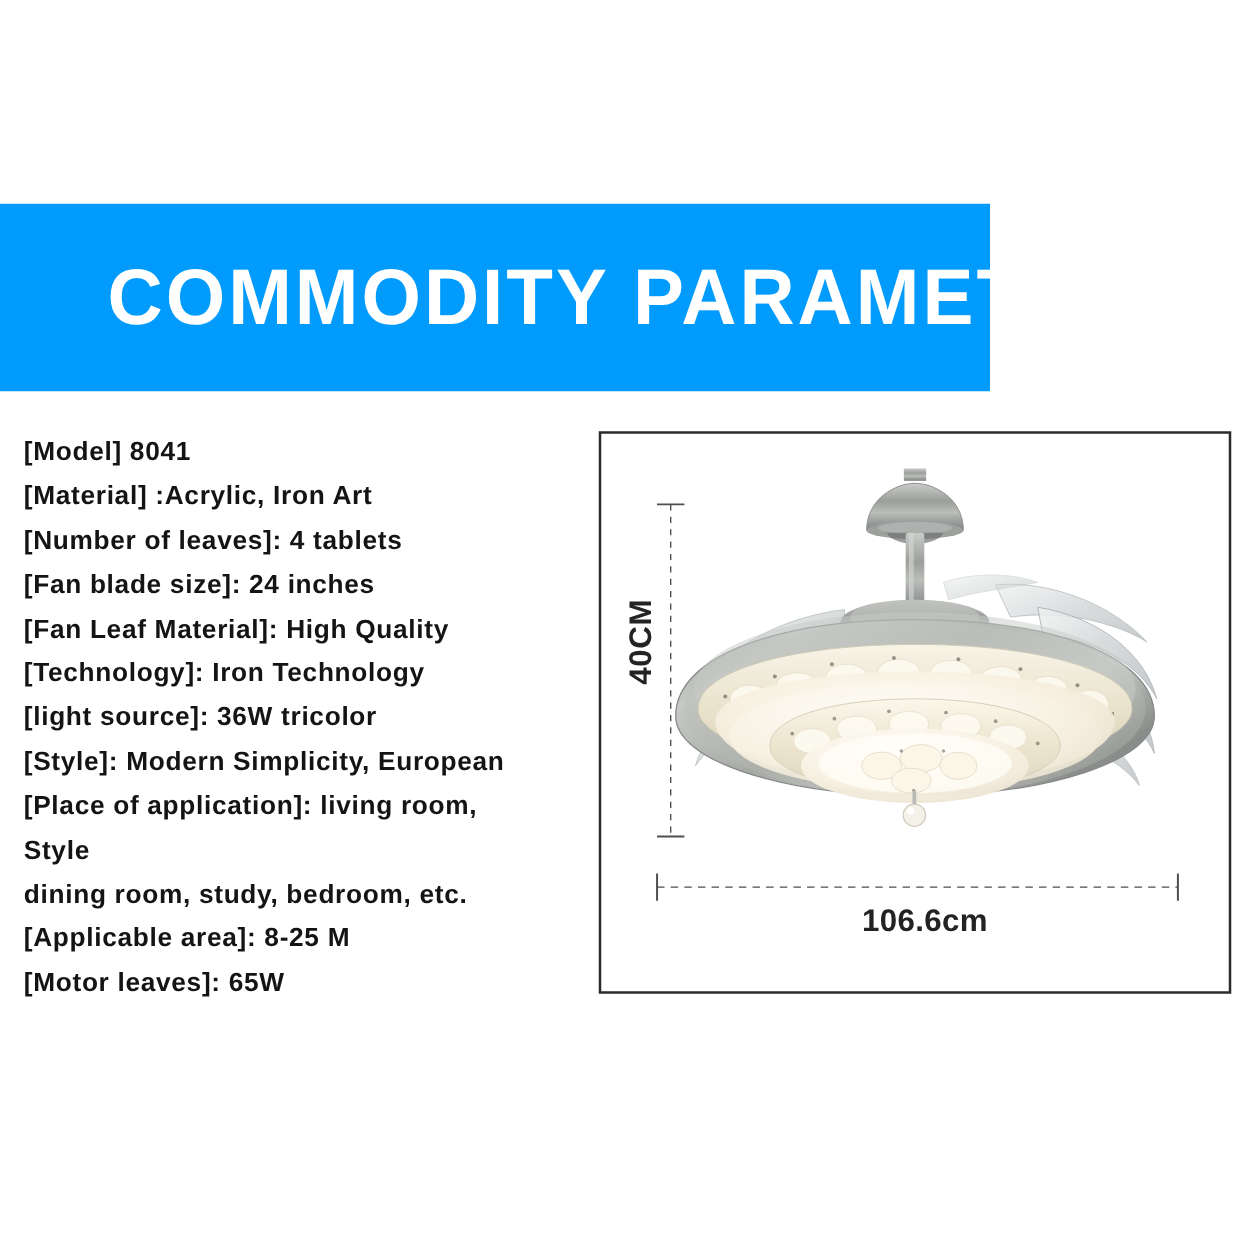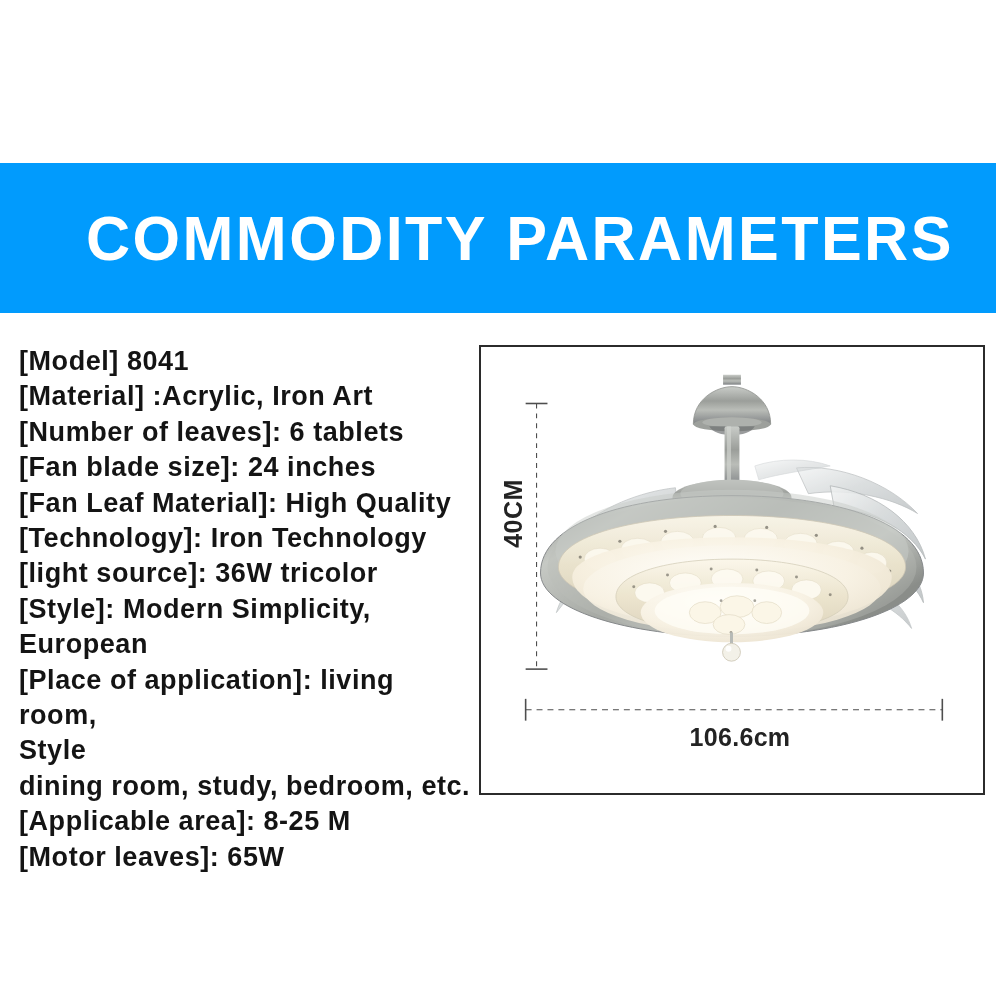--- a/index.html
+++ b/index.html
@@ -15,21 +15,21 @@
     overflow: hidden;
     font-family: "Liberation Sans", "DejaVu Sans", sans-serif;
     -webkit-font-smoothing: antialiased;
   }
 
   
   .banner {
     position: absolute;
     left: 0;
     top: 163px;
-    width: 996px;
+    width: 792px;
     height: 150px;
     background: #019bfd;
     display: flex;
     align-items: center;
   }
   .banner-title {
     margin-left: 86px;
     color: #ffffff;
     font-family: "Liberation Sans Narrow", "Liberation Sans", "DejaVu Sans", sans-serif;
     font-size: 63px;
@@ -42,21 +42,21 @@
   }
 
   
   .spec-list {
     position: absolute;
     left: 19px;
     top: 344px;
     width: 452px;
   }
   .spec-line {
-    font-size: 27px;
+    font-size: 21px;
     font-weight: bold;
     color: #141414;
     line-height: 35.4px;
     letter-spacing: 0.55px;
     white-space: pre-wrap;
   }
 
   
   .product-panel {
     position: absolute;
@@ -111,21 +111,21 @@
 </head>
 <body>
 
 <div class="banner">
   <div class="banner-title">COMMODITY PARAMETERS</div>
 </div>
 
 <div class="spec-list">
   <div class="spec-line">[Model] 8041</div>
   <div class="spec-line">[Material] :Acrylic, Iron Art</div>
-  <div class="spec-line">[Number of leaves]: 6 tablets</div>
+  <div class="spec-line">[Number of leaves]: 4 tablets</div>
   <div class="spec-line">[Fan blade size]: 24 inches</div>
   <div class="spec-line">[Fan Leaf Material]: High Quality</div>
   <div class="spec-line">[Technology]: Iron Technology</div>
   <div class="spec-line">[light source]: 36W tricolor</div>
   <div class="spec-line">[Style]: Modern Simplicity, European</div>
   <div class="spec-line">[Place of application]: living room,</div>
   <div class="spec-line">Style</div>
   <div class="spec-line">dining room, study, bedroom, etc.</div>
   <div class="spec-line">[Applicable area]: 8-25 M</div>
   <div class="spec-line">[Motor leaves]: 65W</div>

